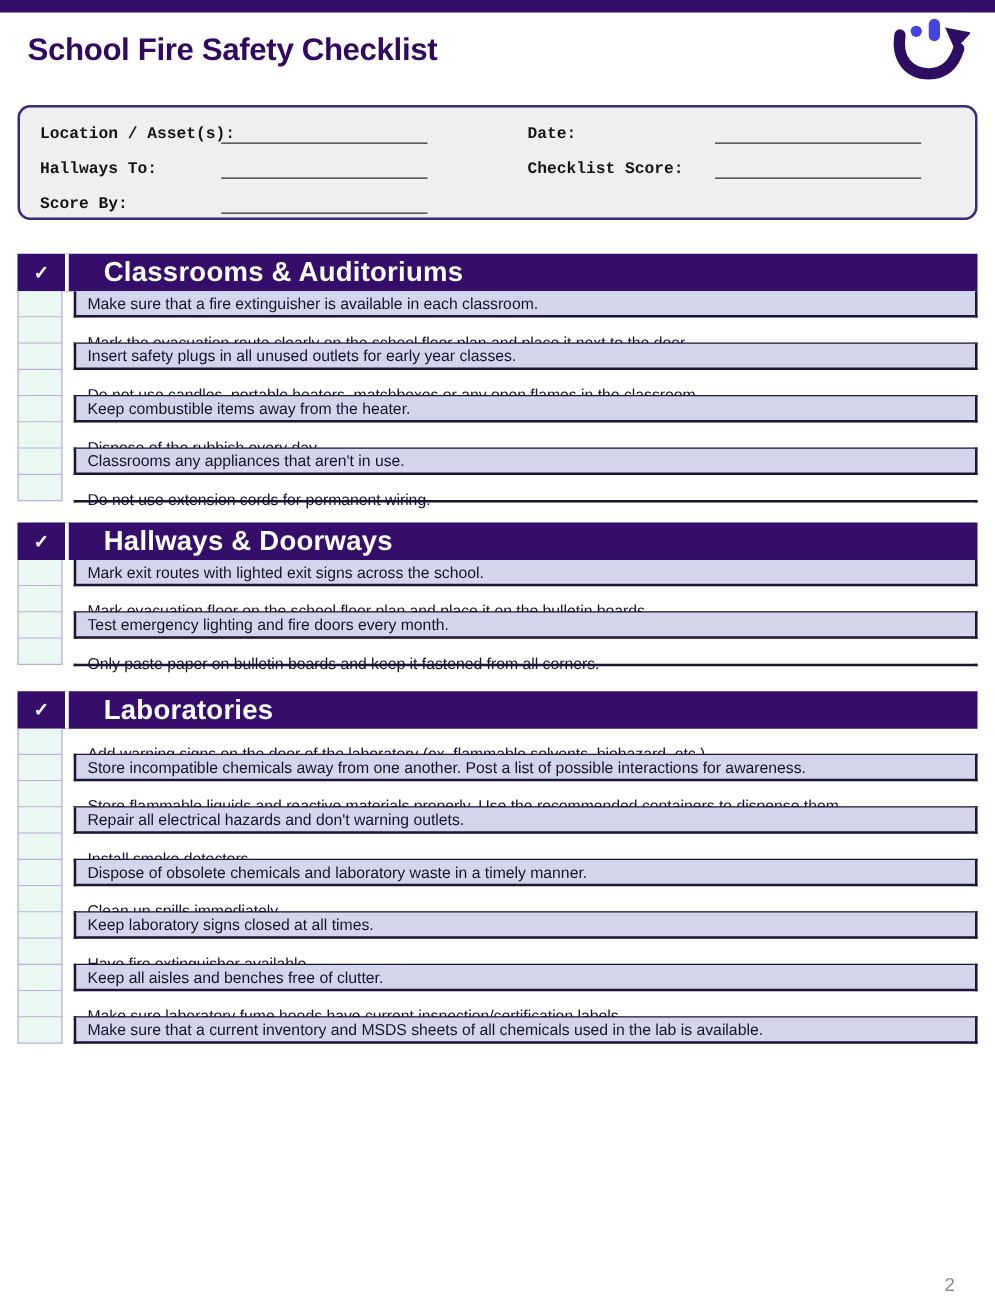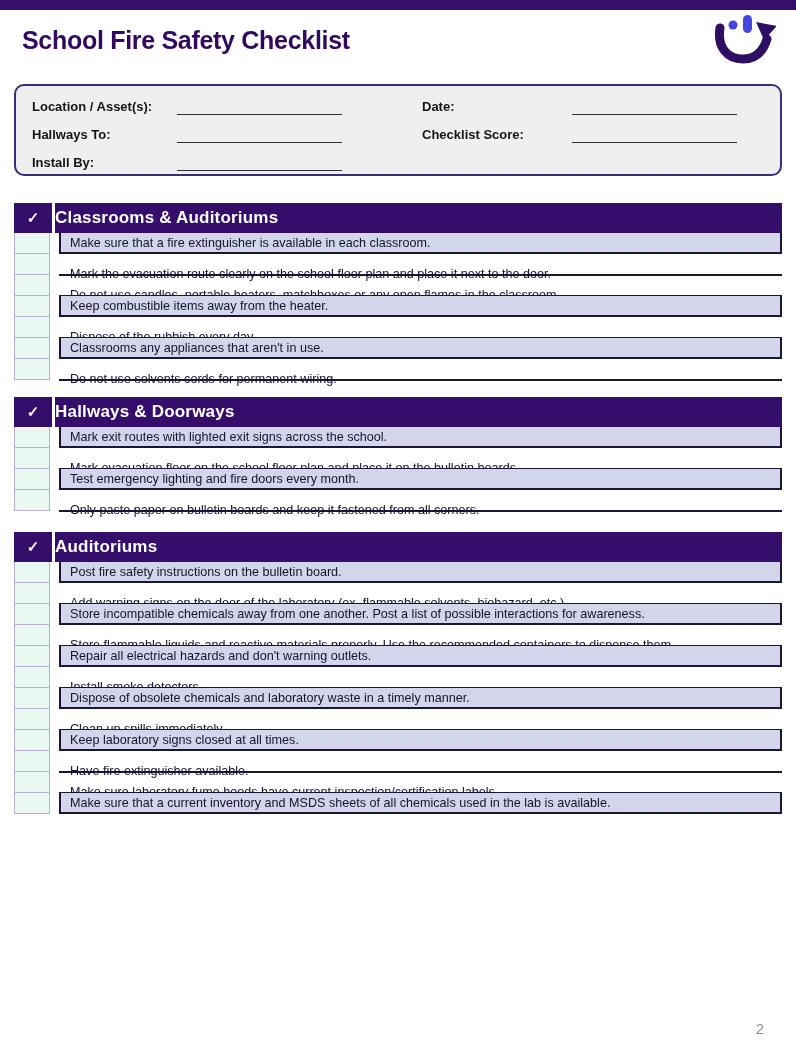--- a/index.html
+++ b/index.html
@@ -20,41 +20,42 @@
   .title{
     position:absolute; left:22px; top:26px; font-size:25px; font-weight:700;
     letter-spacing:-0.3px; color:var(--title-color);
   }
   .logo{position:absolute; right:20px; top:12px; width:66px; height:58px;}
   
   .form-box{
     position:absolute; left:14px; top:84px; width:768px; height:92px;
     background:var(--form-bg); border:2px solid var(--form-border); border-radius:10px;
     padding-top:8px;
+    font-family:Liberation Mono, monospace;
   }
   .form-row{position:relative; height:28px;}
   .f-label{position:absolute; top:5px; font-size:13px; font-weight:600; color:#151515; white-space:nowrap;}
   .f-label.left{left:16px;}
   .f-label.right{left:406px;}
   .f-line{position:absolute; top:20px; height:0; border-bottom:1.6px solid var(--line-color);}
   .f-line.left{left:161px; width:165px;}
   .f-line.right{left:556px; width:165px;}
   
   .sections{position:absolute; left:14px; top:203px; width:768px;}
   .section + .section{margin-top:17px;}
   .section:nth-child(3){margin-top:21px;}
   .section-header{display:flex; height:30px; background:var(--purple); align-items:stretch;}
   .hdr-check{
     width:38px; display:flex; align-items:center; justify-content:center;
     color:#fff; font-size:15px; font-weight:700;
   }
   .hdr-divider{width:3px; background:#ffffff;}
   .hdr-title{
-    flex:1; display:flex; align-items:center; padding-left:0;
-    color:#ffffff; font-size:17px; font-weight:700; letter-spacing:0.2px;
+    flex:1; display:flex; align-items:center; padding-left:28px;
+    color:#ffffff; font-size:22px; font-weight:700; letter-spacing:0.2px;
   }
   .row{display:flex; height:21px;}
   .check-cell{
     width:36px; background:var(--mint);
     border:1px solid var(--mint-border); border-top:none;
   }
   .row:first-of-type .check-cell{border-top:1px solid var(--mint-border);}
   .gutter{width:9px;}
   .content-cell{
     flex:1; display:flex; align-items:center; padding:0 9px;
@@ -89,21 +90,21 @@
       <div class="f-label right">Date:</div>
       <div class="f-line right"></div>
     </div>
     <div class="form-row">
       <div class="f-label left">Hallways To:</div>
       <div class="f-line left"></div>
       <div class="f-label right">Checklist Score:</div>
       <div class="f-line right"></div>
     </div>
     <div class="form-row">
-      <div class="f-label left">Install By:</div>
+      <div class="f-label left">Score By:</div>
       <div class="f-line left"></div>
     </div>
   </div>
 
 <div class="sections" id="sections">
     <section class="section">
       <div class="section-header">
         <div class="hdr-check">✓</div>
         <div class="hdr-divider"></div>
         <div class="hdr-title">Classrooms &amp; Auditoriums</div>
@@ -111,20 +112,25 @@
       <div class="row alt-dark">
         <div class="check-cell"></div>
         <div class="gutter"></div>
         <div class="content-cell">Make sure that a fire extinguisher is available in each classroom.</div>
       </div>
       <div class="row alt-light">
         <div class="check-cell"></div>
         <div class="gutter"></div>
         <div class="content-cell">Mark the evacuation route clearly on the school floor plan and place it next to the door.</div>
       </div>
+      <div class="row alt-dark">
+        <div class="check-cell"></div>
+        <div class="gutter"></div>
+        <div class="content-cell">Insert safety plugs in all unused outlets for early year classes.</div>
+      </div>
       <div class="row alt-light">
         <div class="check-cell"></div>
         <div class="gutter"></div>
         <div class="content-cell">Do not use candles, portable heaters, matchboxes or any open flames in the classroom.</div>
       </div>
       <div class="row alt-dark">
         <div class="check-cell"></div>
         <div class="gutter"></div>
         <div class="content-cell">Keep combustible items away from the heater.</div>
       </div>
@@ -134,21 +140,21 @@
         <div class="content-cell">Dispose of the rubbish every day.</div>
       </div>
       <div class="row alt-dark">
         <div class="check-cell"></div>
         <div class="gutter"></div>
         <div class="content-cell">Classrooms any appliances that aren't in use.</div>
       </div>
       <div class="row alt-light">
         <div class="check-cell"></div>
         <div class="gutter"></div>
-        <div class="content-cell">Do not use solvents cords for permanent wiring.</div>
+        <div class="content-cell">Do not use extension cords for permanent wiring.</div>
       </div>
     </section>
     <section class="section">
       <div class="section-header">
         <div class="hdr-check">✓</div>
         <div class="hdr-divider"></div>
         <div class="hdr-title">Hallways &amp; Doorways</div>
       </div>
       <div class="row alt-dark">
         <div class="check-cell"></div>
@@ -168,26 +174,21 @@
       <div class="row alt-light">
         <div class="check-cell"></div>
         <div class="gutter"></div>
         <div class="content-cell">Only paste paper on bulletin boards and keep it fastened from all corners.</div>
       </div>
     </section>
     <section class="section">
       <div class="section-header">
         <div class="hdr-check">✓</div>
         <div class="hdr-divider"></div>
-        <div class="hdr-title">Auditoriums</div>
-      </div>
-      <div class="row alt-dark">
-        <div class="check-cell"></div>
-        <div class="gutter"></div>
-        <div class="content-cell">Post fire safety instructions on the bulletin board.</div>
+        <div class="hdr-title">Laboratories</div>
       </div>
       <div class="row alt-light">
         <div class="check-cell"></div>
         <div class="gutter"></div>
         <div class="content-cell">Add warning signs on the door of the laboratory (ex. flammable solvents, biohazard, etc.).</div>
       </div>
       <div class="row alt-dark">
         <div class="check-cell"></div>
         <div class="gutter"></div>
         <div class="content-cell">Store incompatible chemicals away from one another. Post a list of possible  interactions for awareness.</div>
@@ -219,20 +220,25 @@
       </div>
       <div class="row alt-dark">
         <div class="check-cell"></div>
         <div class="gutter"></div>
         <div class="content-cell">Keep laboratory signs closed at all times.</div>
       </div>
       <div class="row alt-light">
         <div class="check-cell"></div>
         <div class="gutter"></div>
         <div class="content-cell">Have fire extinguisher available.</div>
+      </div>
+      <div class="row alt-dark">
+        <div class="check-cell"></div>
+        <div class="gutter"></div>
+        <div class="content-cell">Keep all aisles and benches free of clutter.</div>
       </div>
       <div class="row alt-light">
         <div class="check-cell"></div>
         <div class="gutter"></div>
         <div class="content-cell">Make sure laboratory fume hoods have current inspection/certification labels.</div>
       </div>
       <div class="row alt-dark">
         <div class="check-cell"></div>
         <div class="gutter"></div>
         <div class="content-cell">Make sure that a current inventory and MSDS sheets of all chemicals used in the lab is available.</div>

